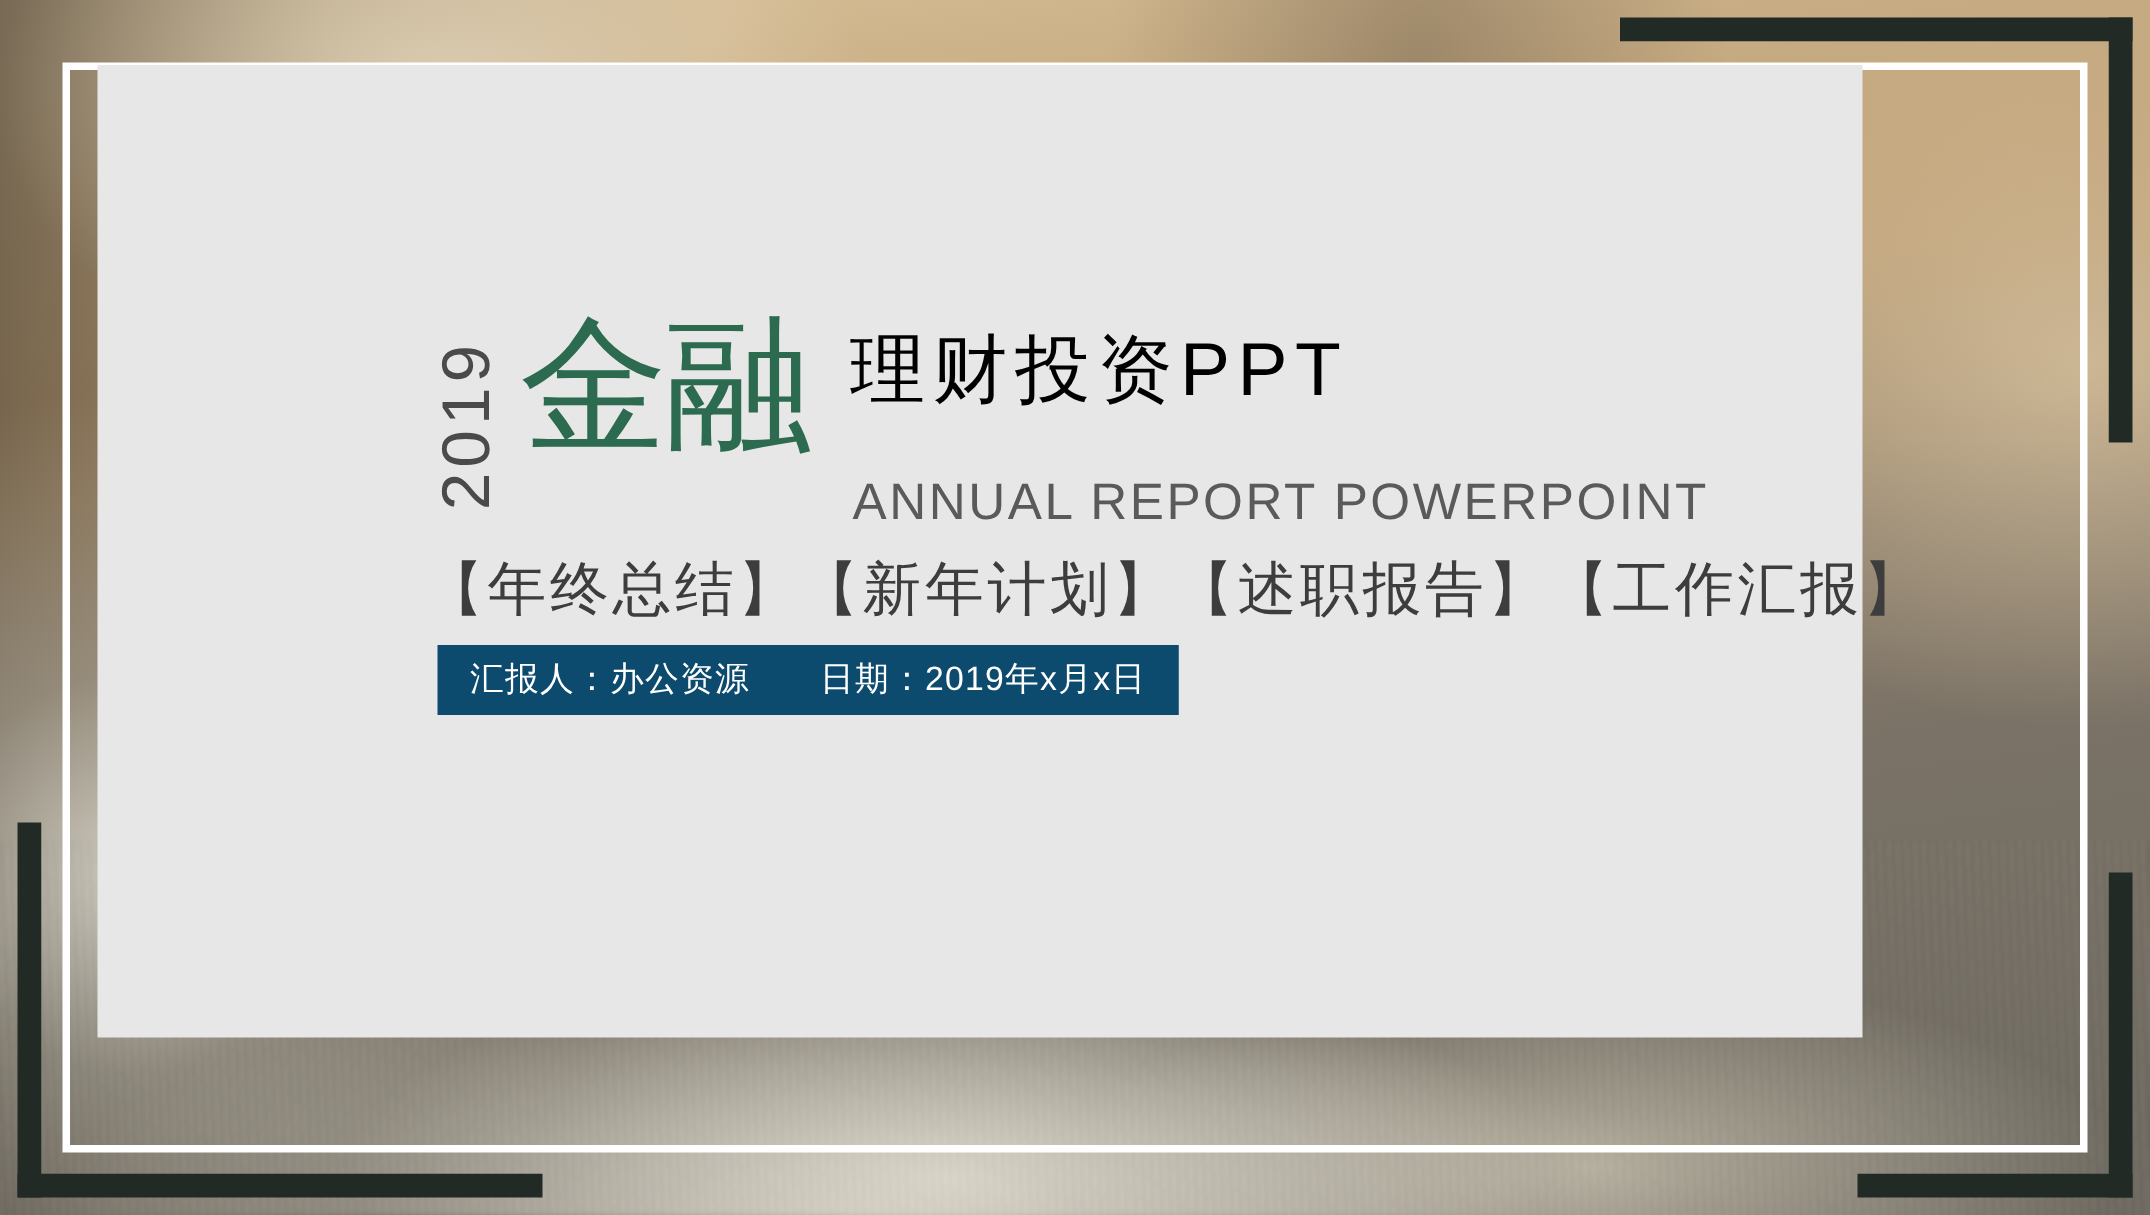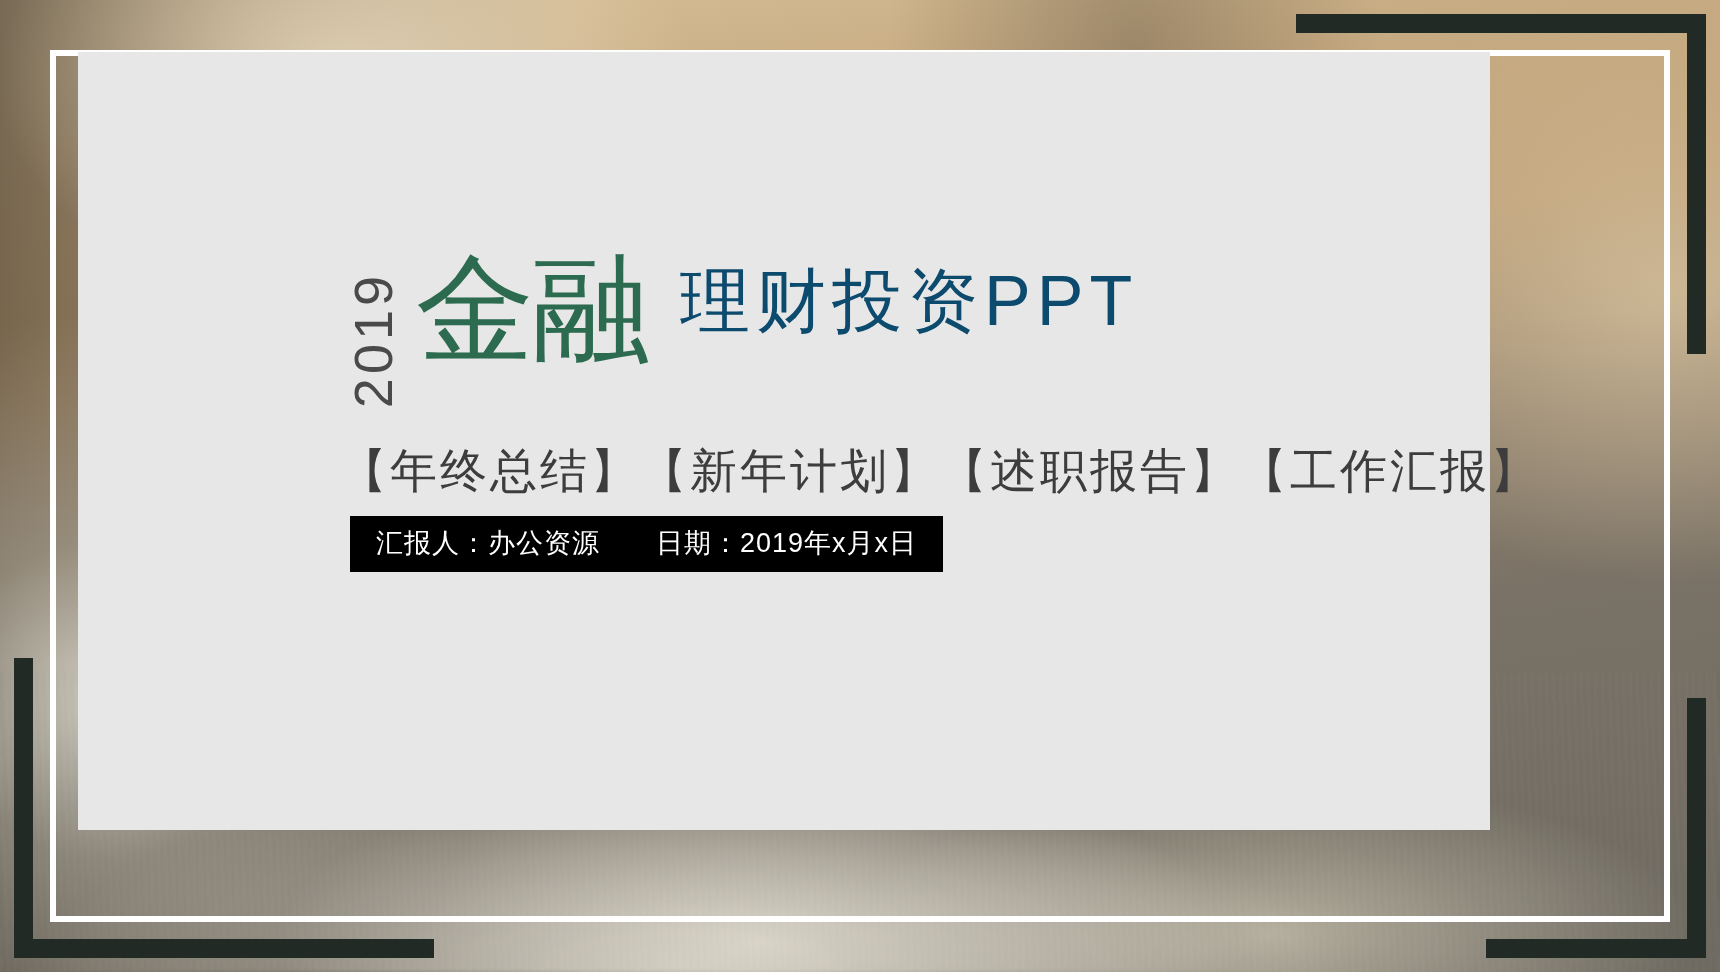--- a/index.html
+++ b/index.html
@@ -115,23 +115,23 @@
     line-height:1;
     white-space:nowrap;
     font-weight:400;
     letter-spacing:-2px;
   }
   .title-green{ color:#2c6b4f; }
 
   .title-rest{
     position:absolute;
     left:332px; top:8px;
-    font-size:70px;
+    font-size:60px;
     line-height:1;
-    color:#0c4a6e;
+    color:#000000;
     letter-spacing:6px;
     white-space:nowrap;
     font-weight:400;
   }
 
   .subtitle-en{
     position:absolute;
     left:334px; top:120px;
     font-size:41px;
     letter-spacing:2px;
@@ -146,21 +146,21 @@
     font-size:47px;
     letter-spacing:3px;
     color:#3d3d3d;
     white-space:nowrap;
     font-weight:500;
   }
 
   .badge{
     position:absolute;
     left:2px; top:258px;
-    background:#000000;
+    background:#0c4a6e;
     color:#ffffff;
     padding:11px 26px 13px 26px;
     font-size:27px;
     letter-spacing:1px;
     white-space:nowrap;
     line-height:1.2;
   }
 </style>
 </head>
 <body>
@@ -182,17 +182,18 @@
   <div class="title-row">
     <div class="year">2019</div>
 
     <div class="title-main">
       <span class="title-green">金融</span>
     </div>
 
     <div class="title-rest">理财投资PPT</div>
   </div>
 
+  <div class="subtitle-en">ANNUAL  REPORT  POWERPOINT</div>
 
   <div class="bracket-line">【年终总结】【新年计划】【述职报告】【工作汇报】</div>
 
   <div class="badge">汇报人：办公资源　　日期：2019年x月x日</div>
 </div>
 
 </body></html>

